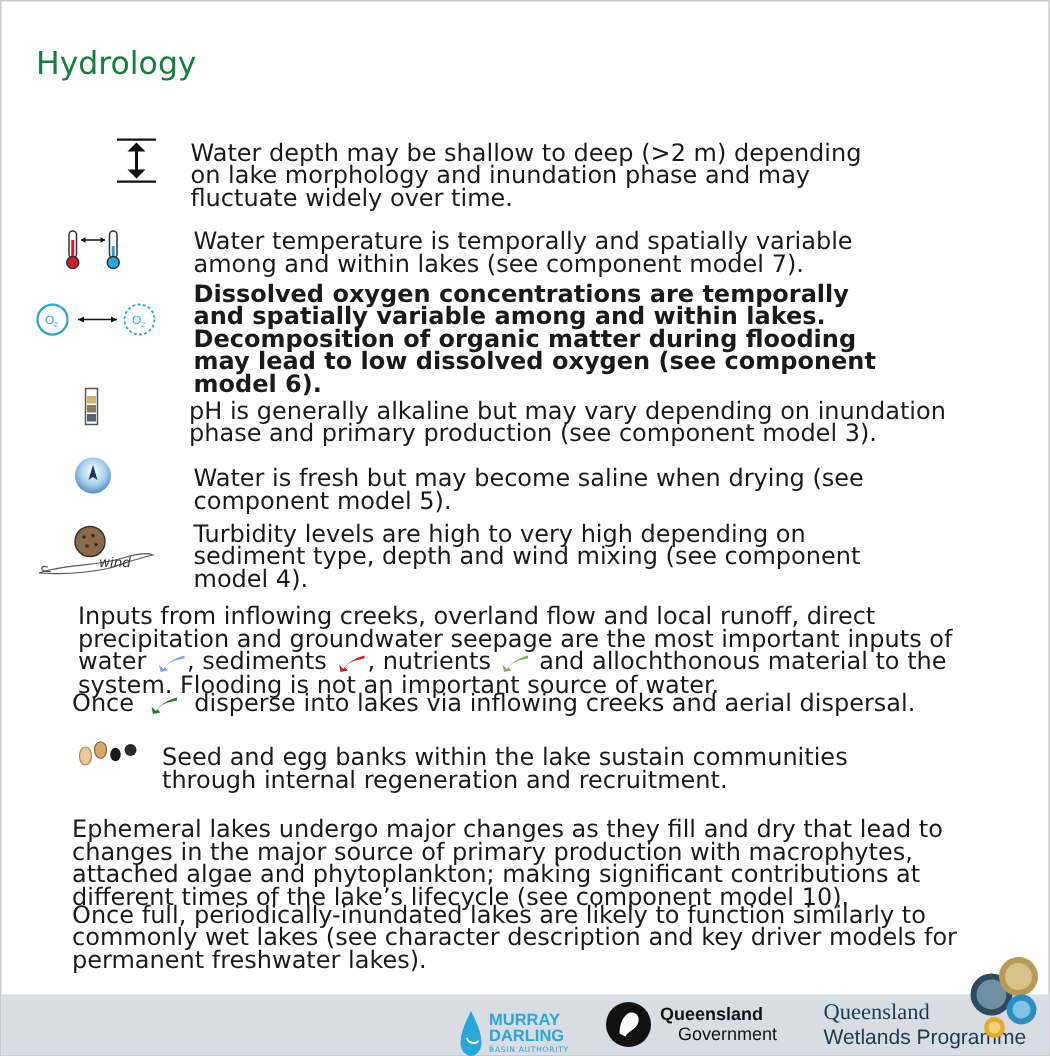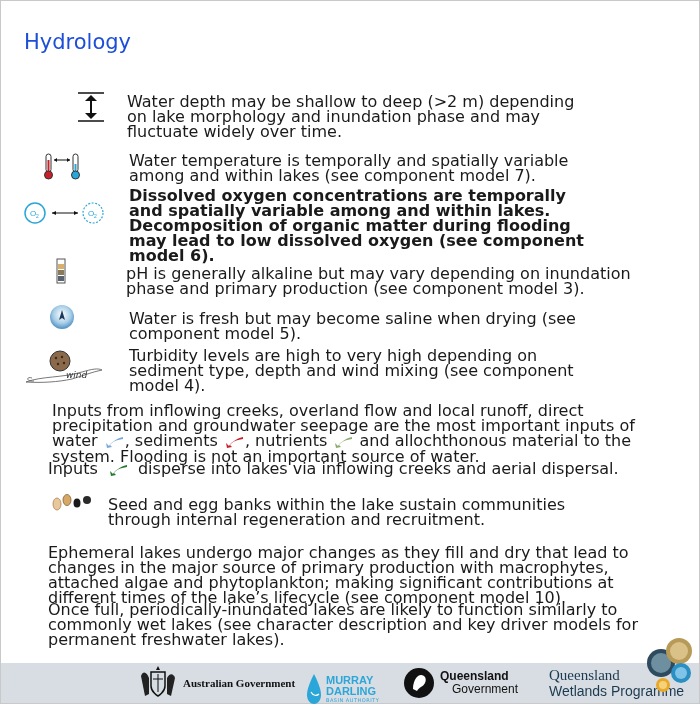--- a/index.html
+++ b/index.html
@@ -1,18 +1,18 @@
 <!DOCTYPE html>
 <html><head>
 <meta charset="utf-8">
 <style>
   html,body{margin:0;padding:0;background:#fff;}
   body{width:700px;height:704px;position:relative;overflow:hidden;font-family:"DejaVu Sans","Liberation Sans",sans-serif;color:#1a1a1a;}
   .frame{position:absolute;left:0;top:0;width:698px;height:702px;border:1px solid #c9c9c9;}
-  .title{position:absolute;left:24px;top:30px;font-size:21px;color:#1d4ed8;font-weight:normal;}
+  .title{position:absolute;left:24px;top:30px;font-size:21px;color:#15803d;font-weight:normal;}
   .row{position:absolute;font-size:16px;line-height:15px;}
   .icon{position:absolute;}
   .footer{position:absolute;left:1px;bottom:1px;width:698px;height:40px;background:#d8dde3;}
   .logo{position:absolute;display:flex;align-items:center;}
   .ag-text{font-family:"Liberation Serif",serif;font-weight:bold;font-size:11px;color:#111;}
   .md-text{font-family:"Liberation Sans",sans-serif;font-weight:bold;font-size:11px;line-height:11px;color:#2aa6d8;}
   .md-sub{font-size:5px;color:#2aa6d8;letter-spacing:0.5px;}
   .qg-text{font-family:"Liberation Sans",sans-serif;font-weight:bold;font-size:12px;line-height:13px;color:#111;}
   .qwp-text{font-family:"Liberation Serif",serif;font-size:15px;line-height:15px;color:#1c3a4f;}
   .qwp-sub{font-family:"Liberation Sans",sans-serif;font-size:14px;color:#1c3a4f;}
@@ -101,50 +101,39 @@
   <svg class="inline-arrow" viewBox="0 0 22 14">
       <path d="M20,2 C12,4 8,8 6,11 L3,8 L4,13 L9,12 L7,10 C9,7 13,5 20,4 Z" fill="#c8202a"></path>
     </svg><span>, nutrients</span>
   <svg class="inline-arrow" viewBox="0 0 22 14">
       <path d="M20,2 C12,4 8,8 6,11 L3,8 L4,13 L9,12 L7,10 C9,7 13,5 20,4 Z" fill="#8aaa6e"></path>
     </svg>
   <span>and allochthonous material to the system. Flooding is not an important source of water.</span>
 </div>
 
 <div class="row" style="left:48px;top:461px;width:600px;">
-  <span>Inputs</span>
+  <span>Once</span>
   <svg class="inline-arrow" viewBox="0 0 22 14" style="margin:0 4px;">
       <path d="M20,2 C12,4 8,8 6,11 L3,8 L4,13 L9,12 L7,10 C9,7 13,5 20,4 Z" fill="#1e7a2e"></path>
     </svg>
   <span>disperse into lakes via inflowing creeks and aerial dispersal.</span>
 </div>
 
 <svg class="icon" style="left:50px;top:492px" width="44" height="20" viewBox="0 0 44 20">
   <ellipse cx="7" cy="12" rx="4" ry="6" fill="#e8c89a" stroke="#b08050" stroke-width="0.8"></ellipse>
   <ellipse cx="17" cy="8" rx="4" ry="5.5" fill="#d6a868" stroke="#8a6030" stroke-width="0.8"></ellipse>
   <ellipse cx="27" cy="11" rx="3.5" ry="4.5" fill="#1a1a1a"></ellipse>
   <ellipse cx="37" cy="8" rx="4" ry="4" fill="#2a2a2a"></ellipse>
 </svg>
 <div class="row" style="left:108px;top:497px;width:520px;">Seed and egg banks within the lake sustain communities through internal regeneration and recruitment.</div>
 
 <div class="row" style="left:48px;top:545px;width:620px;">Ephemeral lakes undergo major changes as they fill and dry that lead to changes in the major source of primary production with macrophytes, attached algae and phytoplankton; making significant contributions at different times of the lake’s lifecycle (see component model 10).</div>
 <div class="row" style="left:48px;top:602px;width:640px;">Once full, periodically-inundated lakes are likely to function similarly to commonly wet lakes (see character description and key driver models for permanent freshwater lakes).</div>
 
 <div class="footer">
-  <div class="logo" style="left:136px;top:2px;height:36px;">
-    <svg width="42" height="34" viewBox="0 0 42 34">
-      <path d="M14,6 L28,6 L28,20 C28,26 21,30 21,30 C21,30 14,26 14,20 Z" fill="none" stroke="#111" stroke-width="1.5"></path>
-      <path d="M4,10 C6,4 10,6 12,12 L12,28 L8,30 Z" fill="#222"></path>
-      <path d="M38,12 C36,6 32,8 30,12 L30,28 L34,30 Z" fill="#222"></path>
-      <polygon points="21,0 23,4 19,4" fill="#111"></polygon>
-      <line x1="16" y1="13" x2="26" y2="13" stroke="#111" stroke-width="1"></line>
-      <line x1="21" y1="8" x2="21" y2="26" stroke="#111" stroke-width="1"></line>
-    </svg>
-    <span class="ag-text" style="margin-left:4px;">Australian Government</span>
-  </div>
   <div class="logo" style="left:304px;top:1px;height:49px;">
     <svg width="18" height="34" viewBox="0 0 18 34">
       <path d="M9,2 C14,12 16,18 16,23 C16,29 12,32 9,32 C6,32 2,29 2,23 C2,18 4,12 9,2 Z" fill="#2aa6d8"></path>
       <path d="M6,20 C8,24 12,24 14,22" fill="none" stroke="#fff" stroke-width="1.2"></path>
     </svg>
     <div style="margin-left:3px;display:flex;flex-direction:column;">
       <span class="md-text">MURRAY</span>
       <span class="md-text">DARLING</span>
       <span class="md-sub">BASIN AUTHORITY</span>
     </div>

